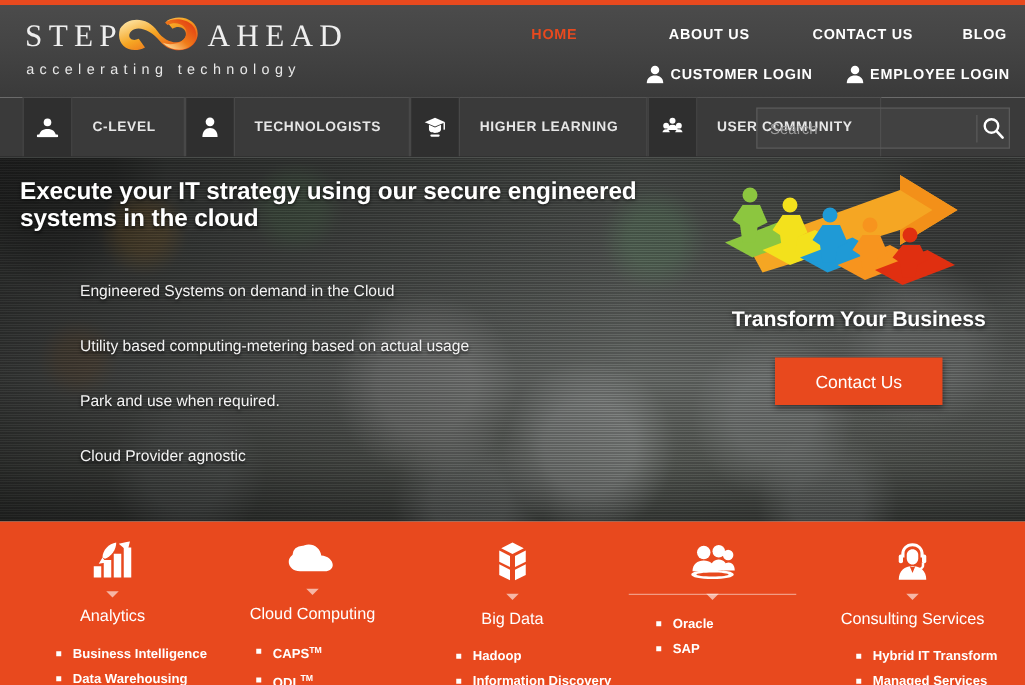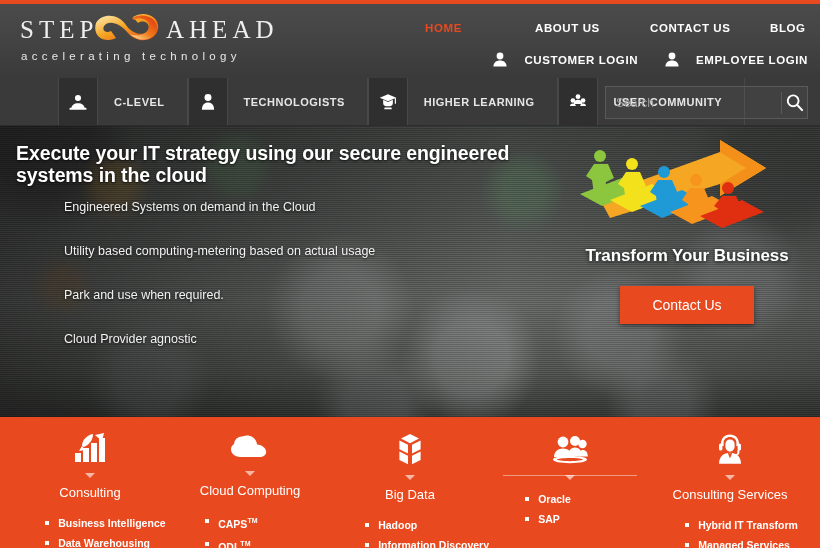--- a/index.html
+++ b/index.html
@@ -45,33 +45,33 @@
     color:#ffffff; text-decoration:none; font-size:11.5px; font-weight:bold;
     letter-spacing:0.6px; padding:0 0 0 0; display:inline-block;
   }
   .mainnav .slot { text-align:left; }
   .mainnav a.active { color:#e8491e; }
 
   .loginnav {
     position:absolute; right:12px; top:48px;
     display:flex; align-items:center; gap:26px;
   }
-  .login-item { display:flex; align-items:center; gap:16px; text-decoration:none; }
+  .login-item { display:flex; align-items:center; gap:4px; text-decoration:none; }
   .login-item span.lbl {
     color:#ffffff; font-size:11.5px; font-weight:bold; letter-spacing:0.6px;
   }
   .usr-ico { width:16px; height:15px; display:block; }
 
   
   .subnav {
     height:48px; width:100%; background:#3a3a3a;
     display:flex; align-items:stretch; position:relative;
     border-bottom:1px solid #2d2d2d;
   }
-  .subnav-inner { display:flex; align-items:stretch; padding-left:18px;margin-left:40px; }
+  .subnav-inner { display:flex; align-items:stretch; padding-left:18px; }
   .nav-tile { display:flex; align-items:stretch; }
   .nav-ico-box {
     width:40px; background:#2f2f2f; display:flex; align-items:center; justify-content:center;
     border-left:1px solid #484848; border-right:1px solid #484848;
   }
   .nav-lbl-box {
     display:flex; align-items:center; padding:0 22px 0 16px;
     color:#e6e6e6; font-size:11px; font-weight:bold; letter-spacing:0.5px;
     background:#3a3a3a; border-right:1px solid #484848; white-space:nowrap;
   }
@@ -129,21 +129,21 @@
     background:repeating-linear-gradient(180deg,rgba(0,0,0,0.18) 0 1px,rgba(255,255,255,0.015) 1px 2px);
   }
   .hero-left {
     position:absolute; left:16px; top:16px; width:520px;
   }
   .hero-title {
     color:#ffffff; font-size:19.5px; font-weight:bold; line-height:22px;
     text-shadow:0 1px 3px rgba(0,0,0,0.75);
     letter-spacing:-0.1px;
   }
-  .hero-list { list-style:none; margin-top:13px; padding-left:48px; }
+  .hero-list { list-style:none; margin-top:39px; padding-left:48px; }
   .hero-list li {
     color:#f2f2f2; font-size:12.5px; line-height:16px; margin-bottom:28px;
     text-shadow:0 1px 3px rgba(0,0,0,0.8);
   }
 
   .hero-right {
     position:absolute; right:8px; top:8px; width:250px; text-align:center;
   }
   .arrow-art { width:234px; height:100px; margin:0 auto; display:block; }
   .hero-sub {
@@ -373,21 +373,21 @@
         <rect x="2" y="20" width="6" height="9" fill="#fff"></rect>
         <rect x="10" y="15" width="6" height="14" fill="#fff"></rect>
         <rect x="18" y="10" width="6" height="19" fill="#fff"></rect>
         <rect x="26" y="5" width="6" height="24" fill="#fff"></rect>
         <path d="M9 13 C9 7, 14 2, 20 1 C20 7, 16 12, 11 14 Z" fill="#fff"></path>
         <path d="M9 13 L6 18 L12 17 Z" fill="#fff"></path>
         <path d="M22 2 L31 0 L29 8 Z" fill="#fff"></path>
       </svg>
     </div>
     <div class="svc-rule"></div>
-    <div class="svc-title">Consulting</div>
+    <div class="svc-title">Analytics</div>
     <ul class="svc-list">
       <li><span>Business Intelligence</span></li>
       <li><span>Data Warehousing</span></li>
     </ul>
   </div>
 
   <div class="svc-col">
     <div class="svc-ico">
       <svg width="40" height="28" viewBox="0 0 40 28">
         <ellipse cx="12" cy="11" rx="8" ry="7.5" fill="#fff"></ellipse>

